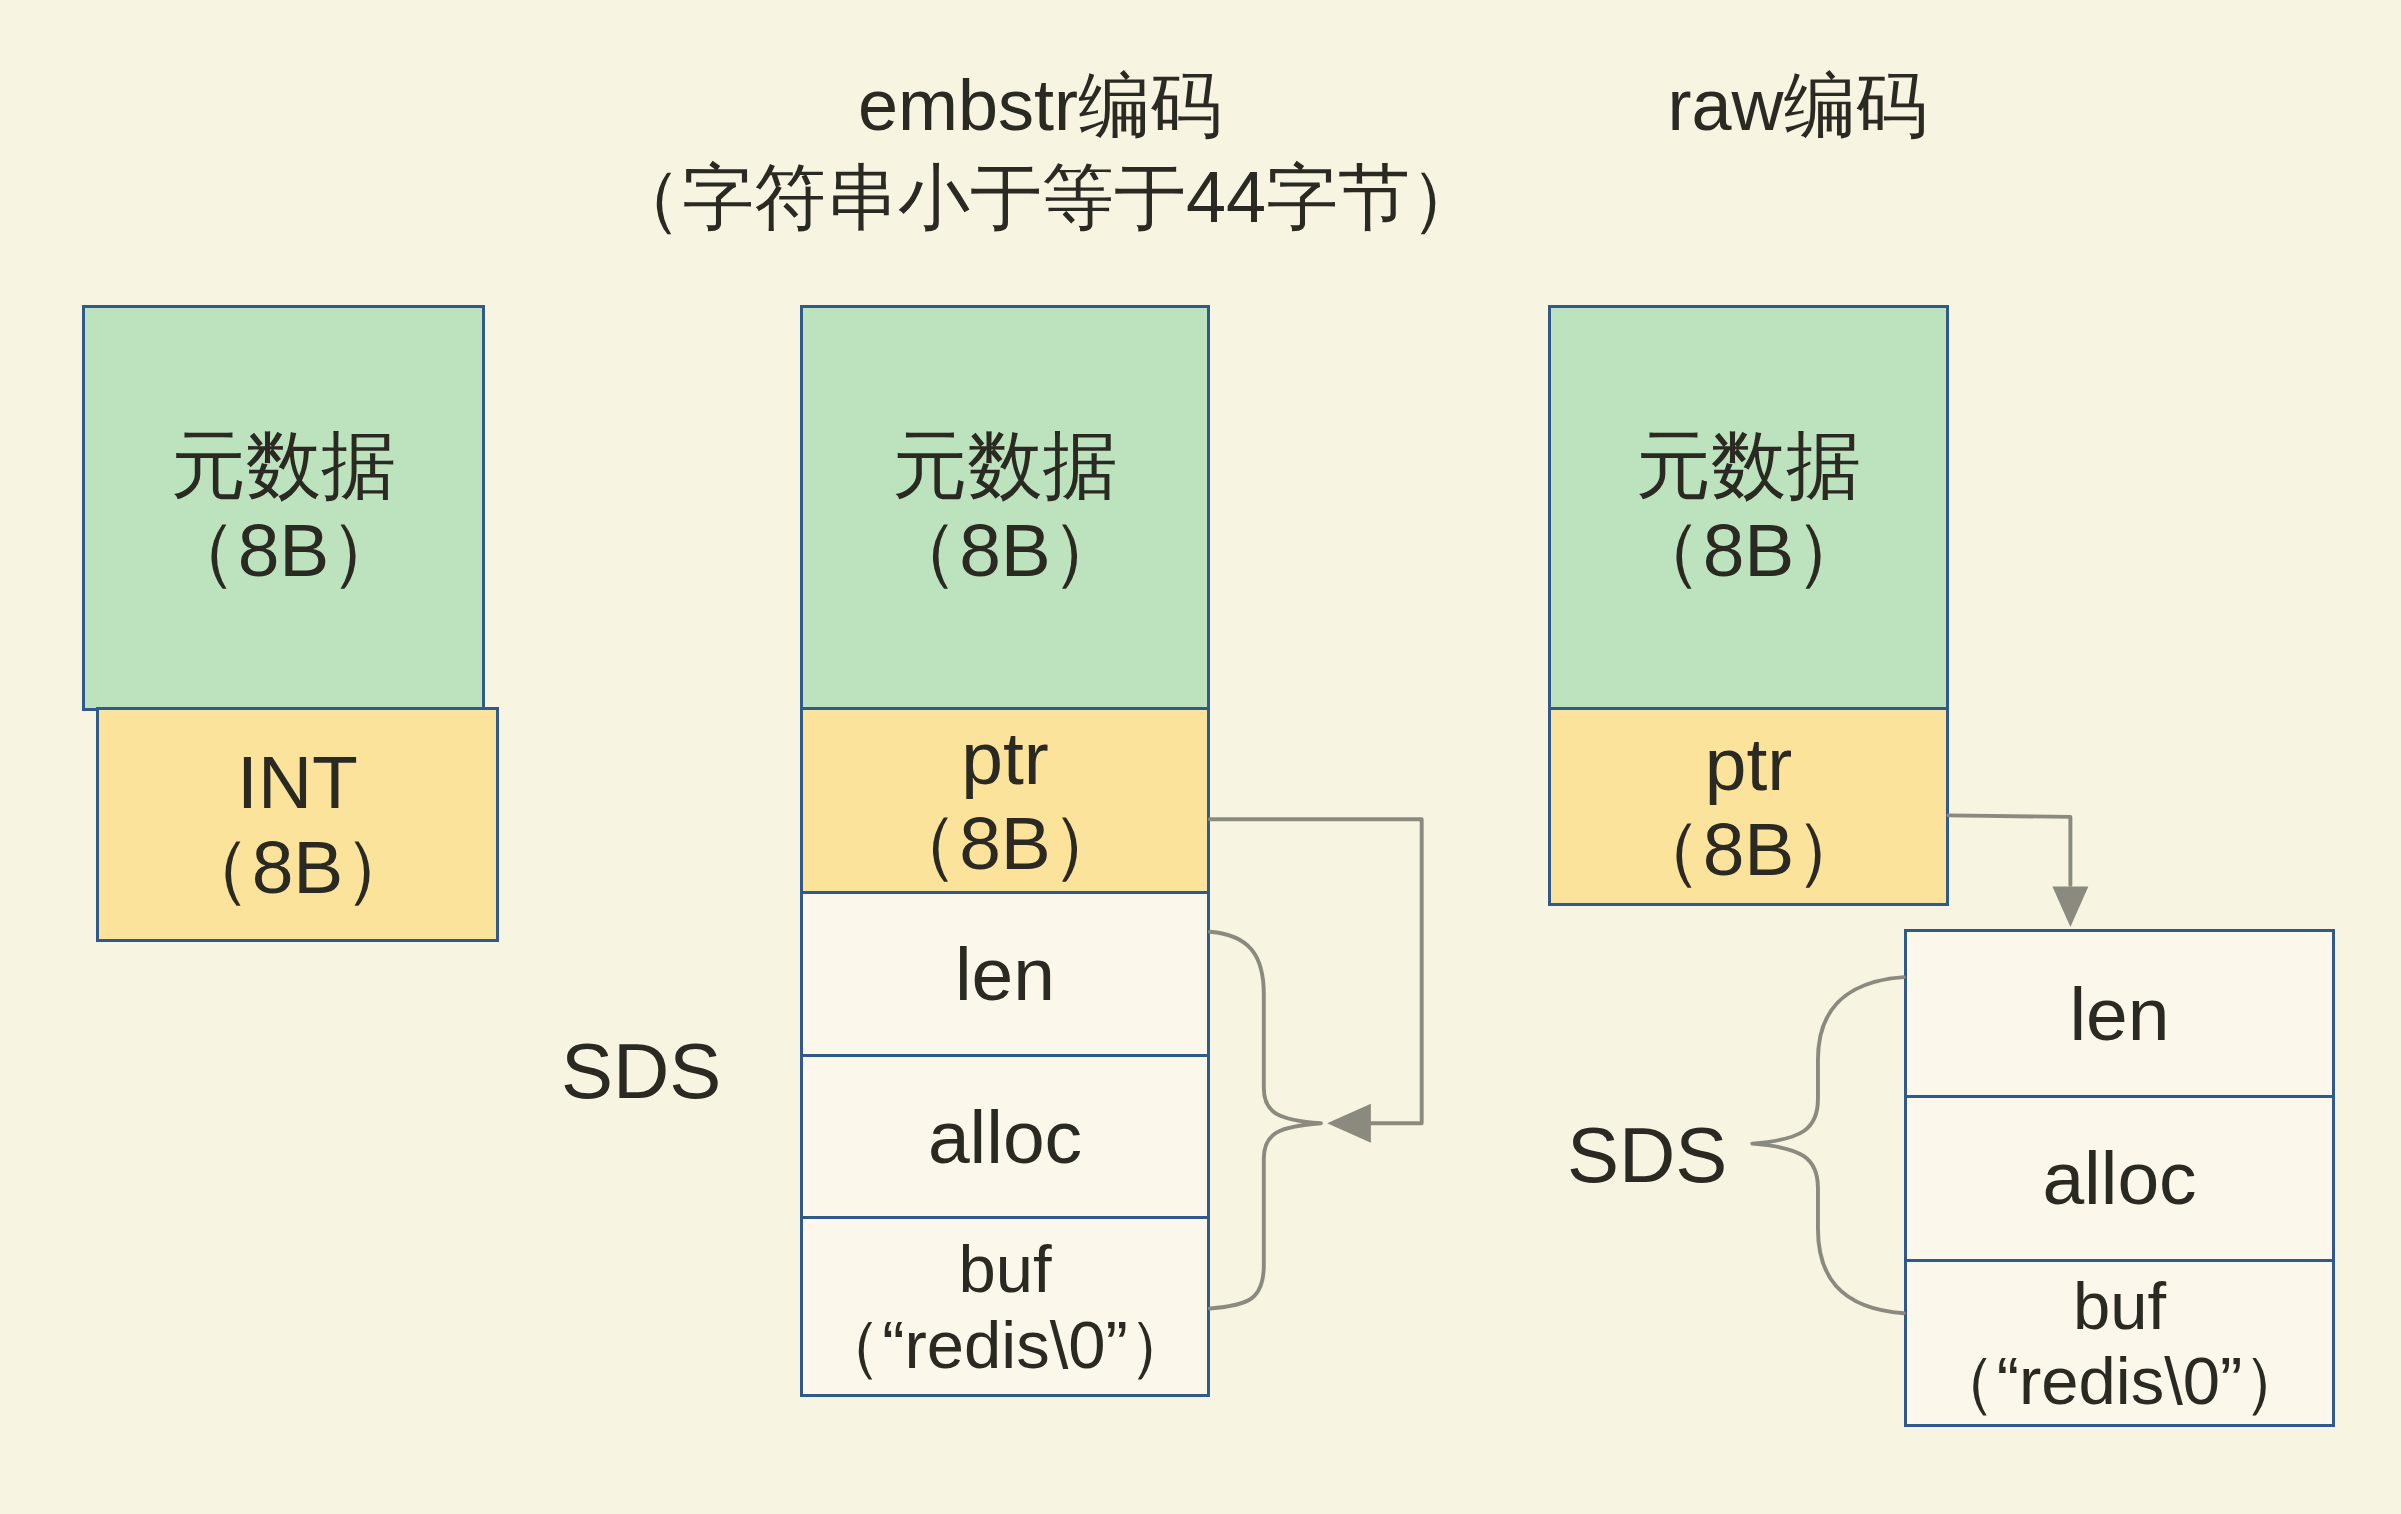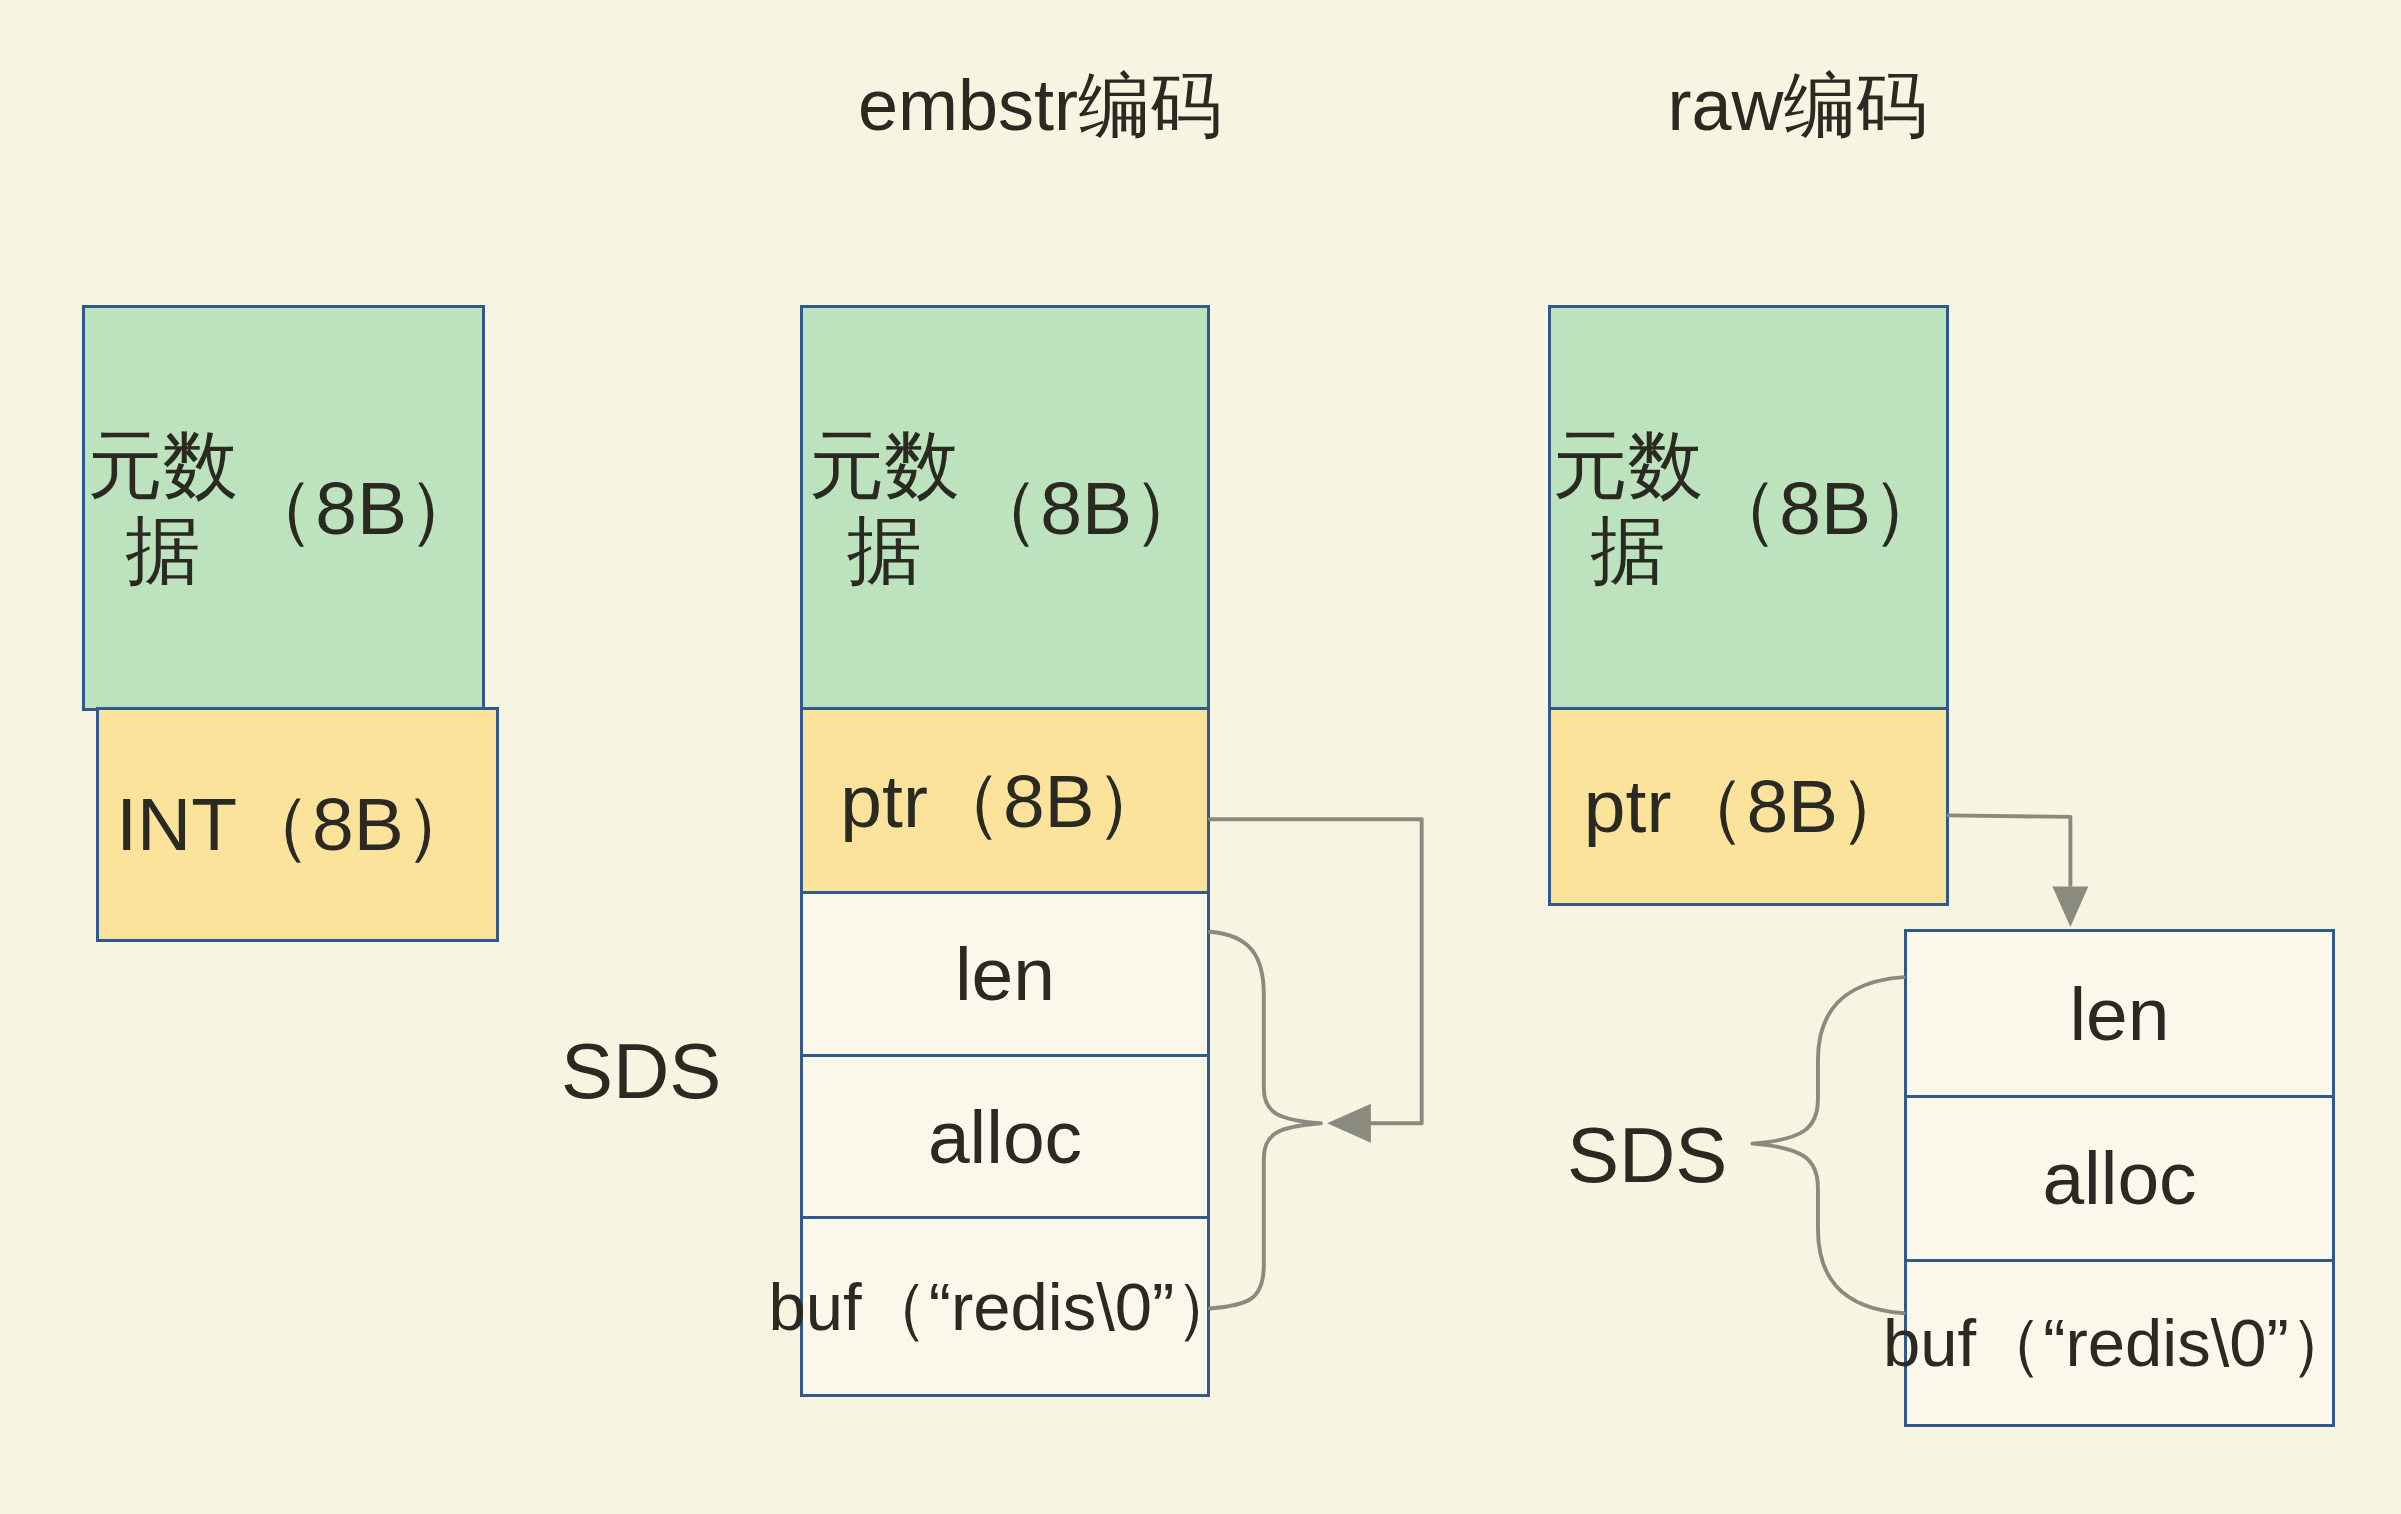--- a/index.html
+++ b/index.html
@@ -27,21 +27,21 @@
     text-align:center;
     white-space:nowrap;
   }
   .title .line{display:block;}
   .title.left-align{text-align:left;}
   .cell{
     position:absolute;
     box-sizing:border-box;
     border:3.9px solid var(--border-blue);
     display:flex;
-    flex-direction:row;
+    flex-direction:column;
     align-items:center;
     justify-content:center;
     text-align:center;
     font-size:75px;
     line-height:1.13;
     color:var(--text);
   }
   .cell .line{display:block;}
   .cell.green{background:var(--green-fill);}
   .cell.yellow{background:var(--yellow-fill);}
@@ -70,20 +70,21 @@
   .arrowhead{fill:var(--connector-gray);stroke:none;}
 </style>
 </head>
 <body>
 
 <div id="canvas">
 
 
   <div class="title" style="left:610px;top:59px;width:860px;">
     <span class="line">embstr编码</span>
+    <span class="line">（字符串小于等于44字节）</span>
   </div>
 
   <div class="title" style="left:1399px;top:59px;width:797px;">
     <span class="line">raw编码</span>
   </div>
 
   <div class="cell green" style="left:82px;top:305px;width:403px;height:406px;">
     <span class="line">元数据</span>
     <span class="line">（8B）</span>
   </div>

